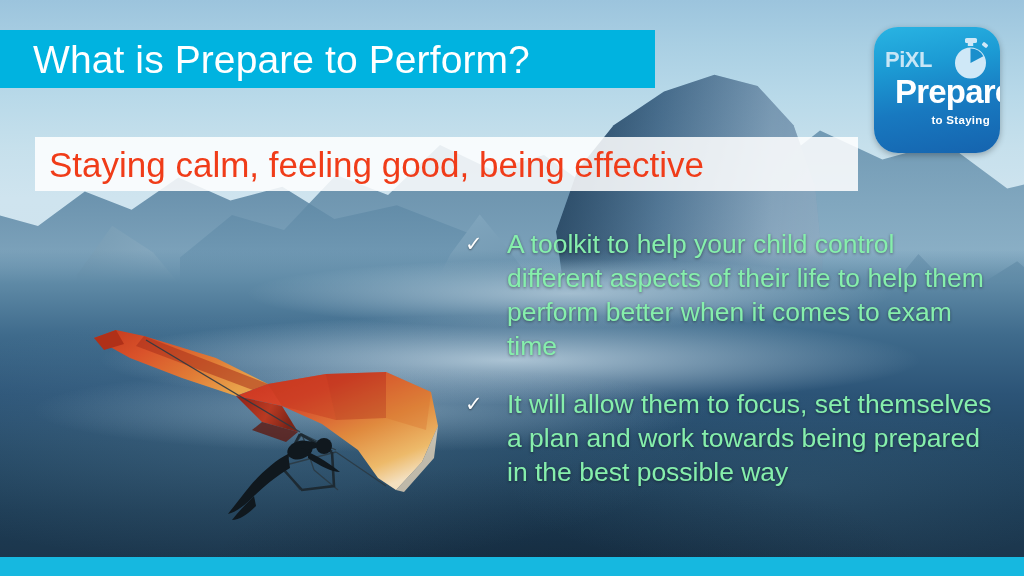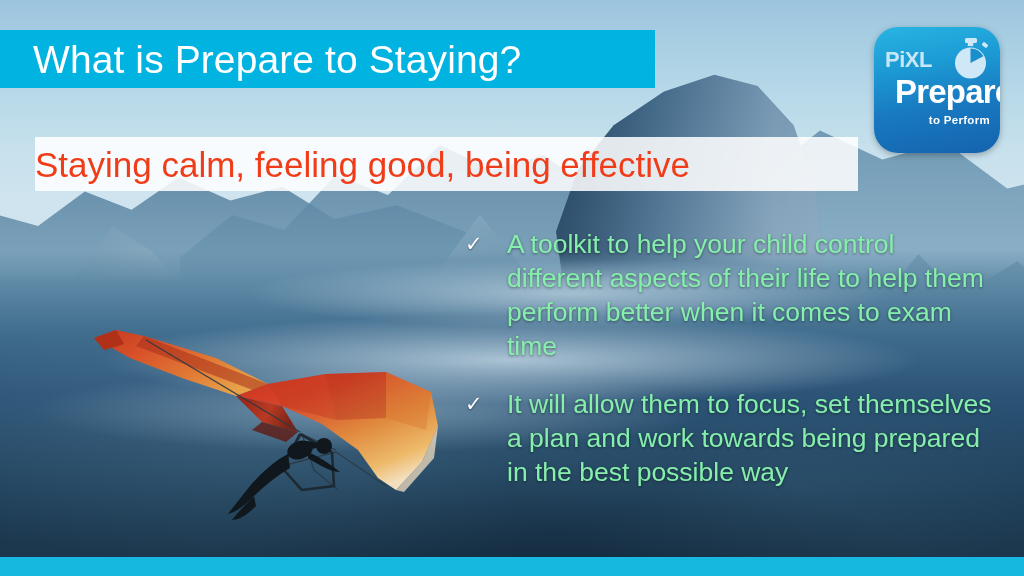--- a/index.html
+++ b/index.html
@@ -130,21 +130,21 @@
   
   .subtitle-band {
     position:absolute; left:35px; top:137px; width:823px; height:54px;
     background:rgba(255,255,255,0.86);
     display:flex; align-items:center;
   }
   .subtitle-text {
     color:#f03c19;
     font-size:35px;
     font-weight:400;
-    padding-left:0;
+    padding-left:14px;
     line-height:1;
     white-space:nowrap;
   }
 
   
   .bullets {
     position:absolute; left:465px; top:227px; width:530px;
   }
   .bullet {
     display:flex;
@@ -288,21 +288,21 @@
           <path d="M168,196 C160,204 152,212 146,220 C154,220 162,214 170,206 Z"></path>
           <path d="M214,144 C220,140 228,140 234,146 C228,150 220,150 214,148 Z"></path>
           <circle cx="238" cy="146" r="8"></circle>
           <path d="M222,152 C232,156 244,164 254,172 C246,172 234,166 222,158 Z"></path>
         </g>
       </svg>
     </div>
   </div>
 
   <div class="title-banner">
-    <div class="title-text">What is Prepare to Staying?</div>
+    <div class="title-text">What is Prepare to Perform?</div>
   </div>
 
   <div class="subtitle-band">
     <div class="subtitle-text">Staying calm, feeling good, being effective</div>
   </div>
 
   <div class="bullets">
     <div class="bullet">
       <span class="tick">✓</span>
       <span class="btext">A toolkit to help your child control different aspects of their life to help them perform better when it comes to exam time</span>
@@ -322,19 +322,19 @@
           <rect x="15" y="1" width="12" height="5" rx="1.6" fill="#cfe8f7"></rect>
           <rect x="32" y="6" width="6" height="4" rx="1.4" fill="#cfe8f7" transform="rotate(38 35 8)"></rect>
           <circle cx="20.5" cy="26" r="15.5" fill="#cfe8f7"></circle>
           <path d="M20.5,26 L20.5,11.5 A14.5,14.5 0 0 1 33.3,19.2 Z" fill="#1a8fcc"></path>
           <rect x="17.8" y="5" width="5.4" height="4" fill="#cfe8f7"></rect>
         </svg>
       </div>
 
       <div class="logo-prepare">Prepare</div>
 
-      <div class="logo-sub">to Perform</div>
+      <div class="logo-sub">to Staying</div>
     </div>
   </div>
 
   <div class="bottom-bar"></div>
 
 </div>
 
 </body></html>

